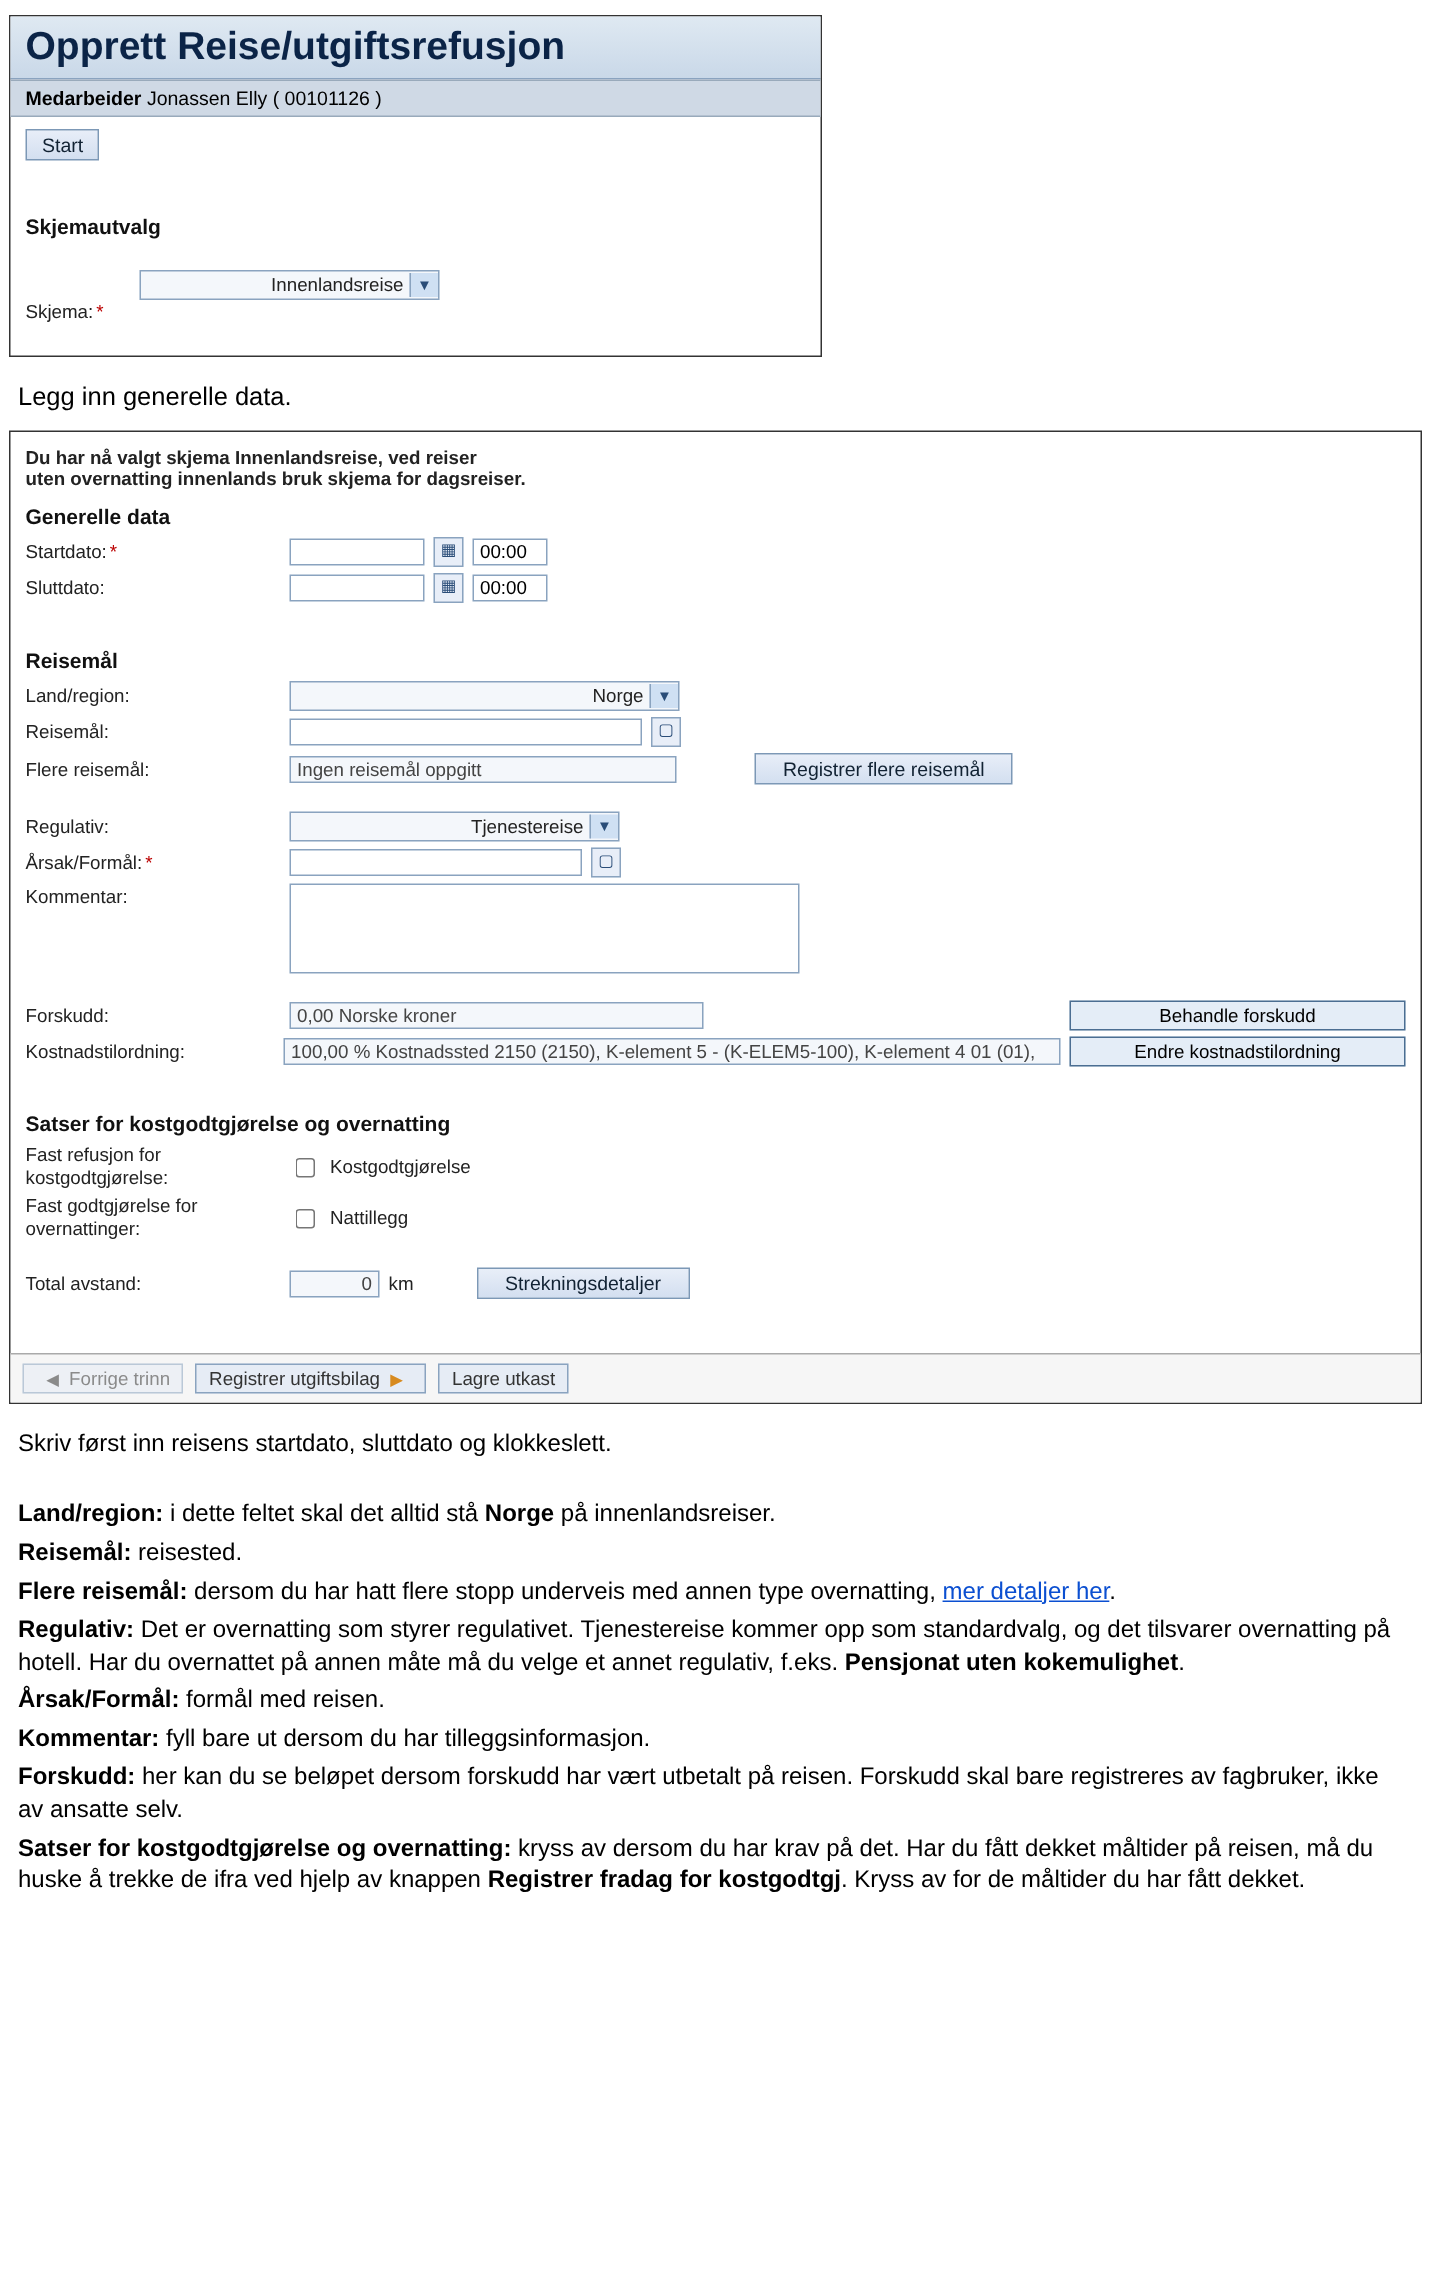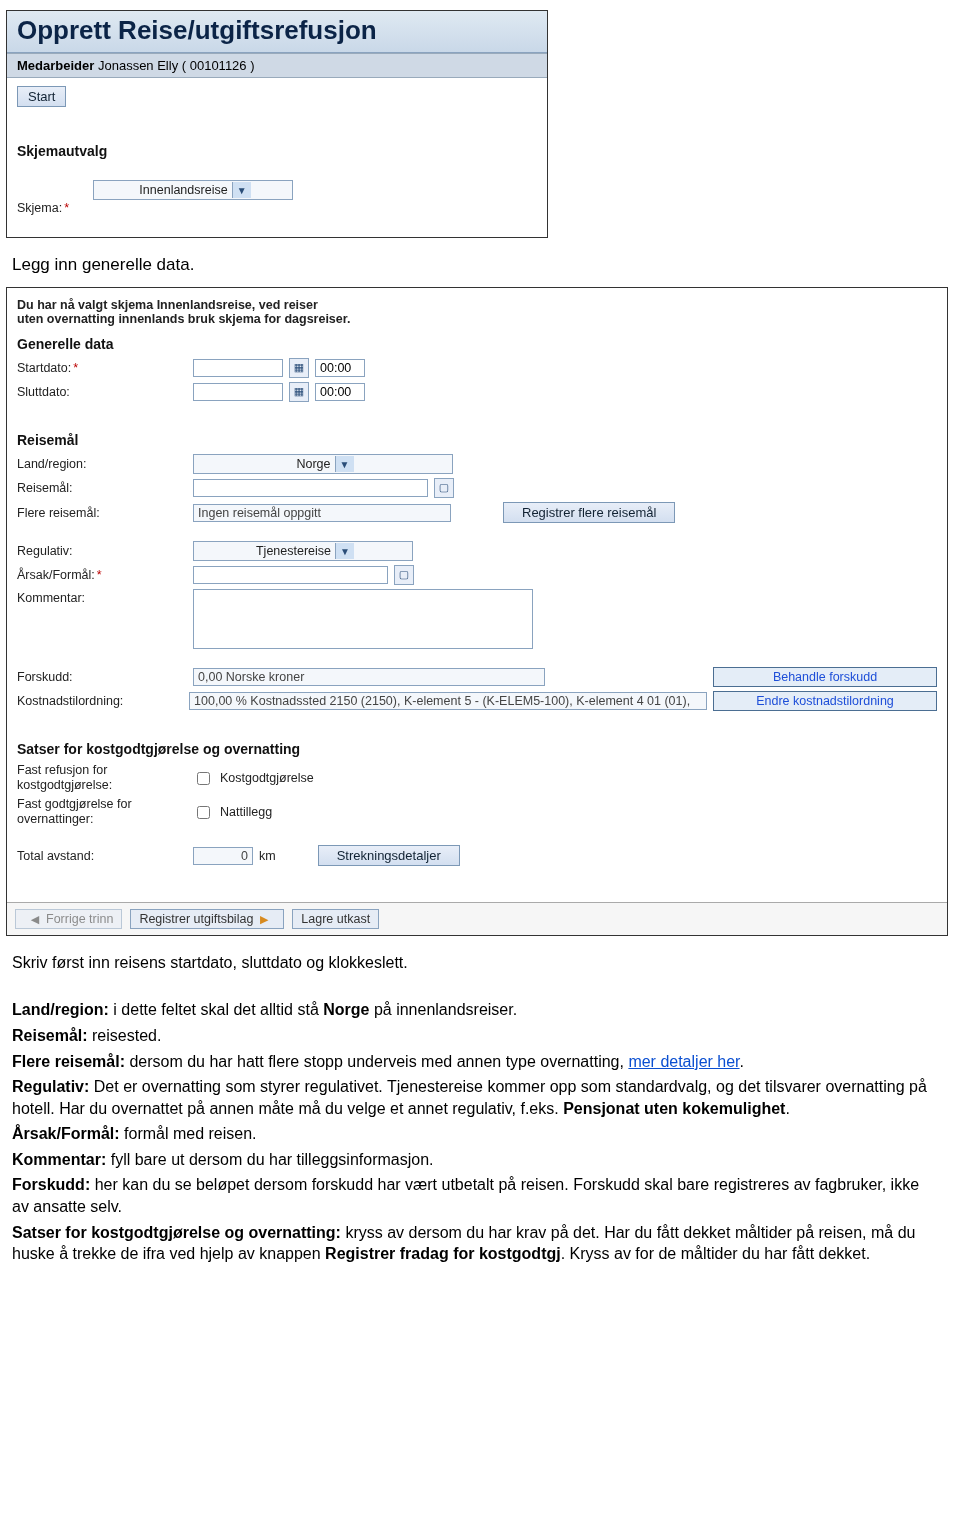--- a/index.html
+++ b/index.html
@@ -66,21 +66,21 @@
   }
   .row .lbl{display:inline-block;width:170px;}
   .req{color:#b00;margin-left:2px;}
   .inp, .sel, .ta, .ro{
     border:1px solid #8aa3bf;
     background:#fff;
     font-size:12.5px;
     padding:2px 4px;
     box-sizing:border-box;
   }
-  .sel{width:200px;display:flex;align-items:center;justify-content:center;background:#f4f7fb;}
+  .sel{width:200px;display:flex;align-items:center;justify-content:flex-end;background:#f4f7fb;}
   .sel .dd{
     width:18px;height:16px;display:inline-flex;align-items:center;justify-content:center;
     background:#cfe0f3;border-left:1px solid #8aa3bf;margin:-2px -4px -2px 4px;
     color:#2a4d78;font-size:10px;
   }
   .inp{width:120px;height:18px;}
   .inp.date{width:90px;}
   .inp.time{width:50px;text-align:left;}
   .inp.ro{background:#f4f7fb;color:#444;}
   .inp.lg{width:440px;}
@@ -108,21 +108,21 @@
     font-family:Arial,Helvetica,sans-serif;
     font-size:16px;
     line-height:1.35;
     padding:6px 6px 10px 6px;
     color:#000;
   }
   .instructions p{margin:0 16px 4px 0;}
   a.lnk{color:#0b4fd1;text-decoration:underline;}
   .right-actions{display:flex;gap:10px;margin-left:auto;}
   .action-btn{
-    border:1px solid #4b6e92;background:#e4edf7;padding:2px 16px;font-size:12.5px;color:#1d4ed8;cursor:pointer;
+    border:1px solid #4b6e92;background:#e4edf7;padding:2px 16px;font-size:12.5px;color:#000000;cursor:pointer;
     text-align:center;width:190px;
   }
   .rowfx{display:flex;align-items:flex-start;gap:6px;padding:2px 10px;font-size:12.5px;color:#222;}
   .rowfx .lbl{width:170px;padding-top:2px;}
   .panel1-inner{padding-bottom:20px;}
 </style>
 </head>
 <body>
 
 <div class="main-pad">
@@ -219,21 +219,21 @@
         <span class="icon-cal">▢</span>
       </div>
       <div class="rowfx">
         <span class="lbl">Kommentar:</span>
         <textarea class="ta" style=""></textarea>
       </div>
 
       <div class="spacer"></div>
       <div class="row">
         <span class="lbl">Forskudd:</span>
-        <input class="inp ro lg" style="width: 352px;" readonly="" value="0,00 Norske kroner">
+        <input class="inp ro lg" style="width: 276px;" readonly="" value="0,00 Norske kroner">
         <div class="right-actions">
           <span class="action-btn">Behandle forskudd</span>
         </div>
       </div>
       <div class="row">
         <span class="lbl">Kostnadstilordning:</span>
         <input class="inp ro" style="width: 530px;" readonly="" value="100,00 % Kostnadssted 2150 (2150), K-element 5 - (K-ELEM5-100), K-element 4 01 (01),">
         <div class="right-actions">
           <span class="action-btn">Endre kostnadstilordning</span>
         </div>

